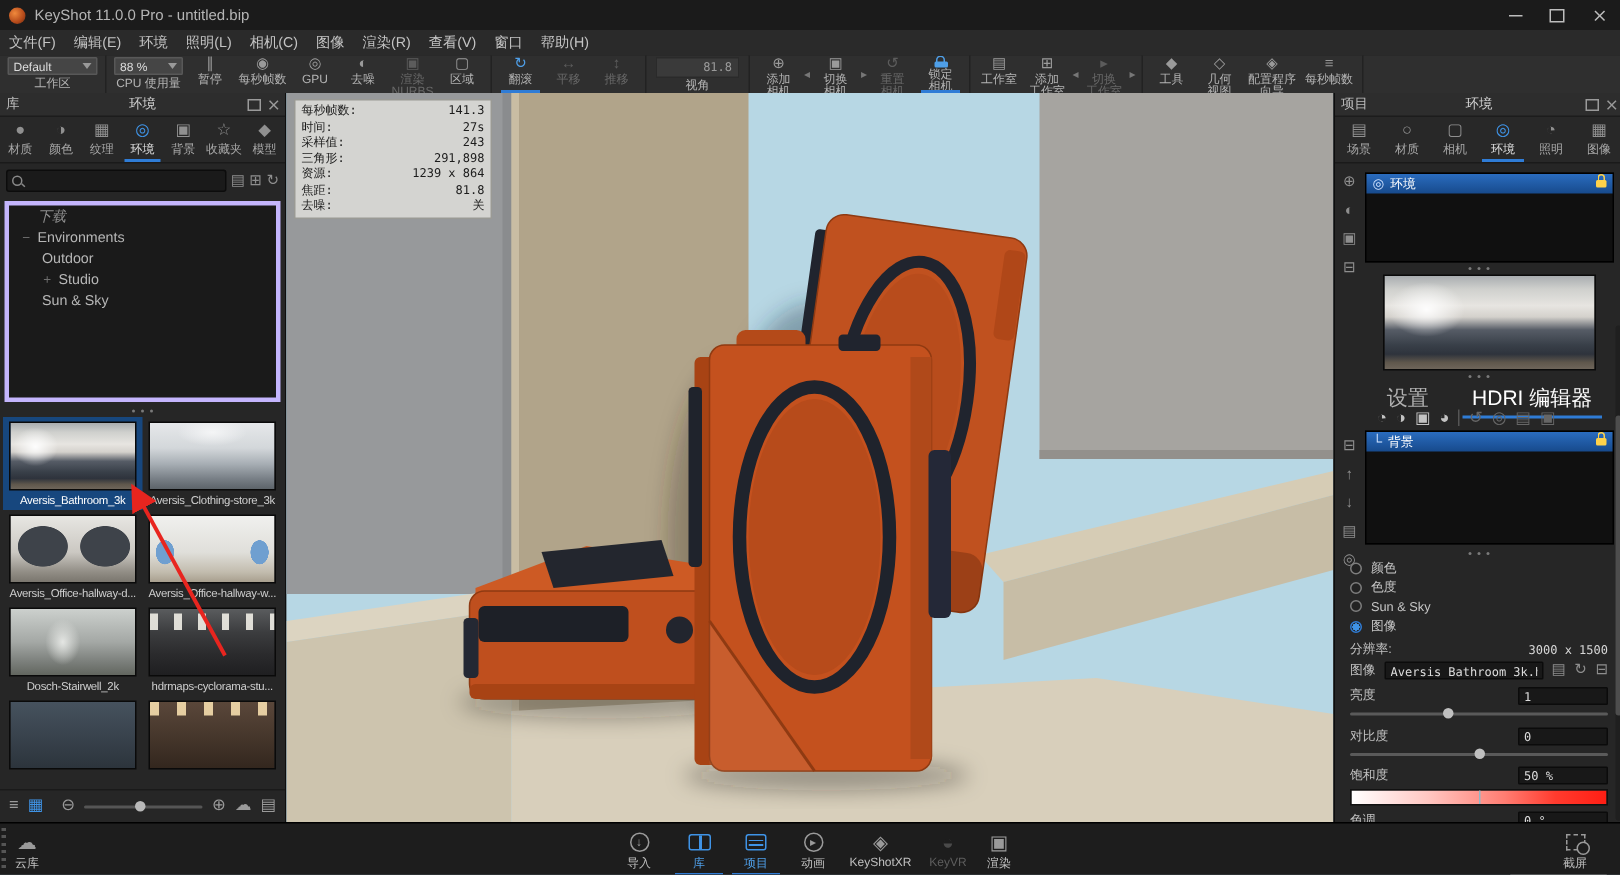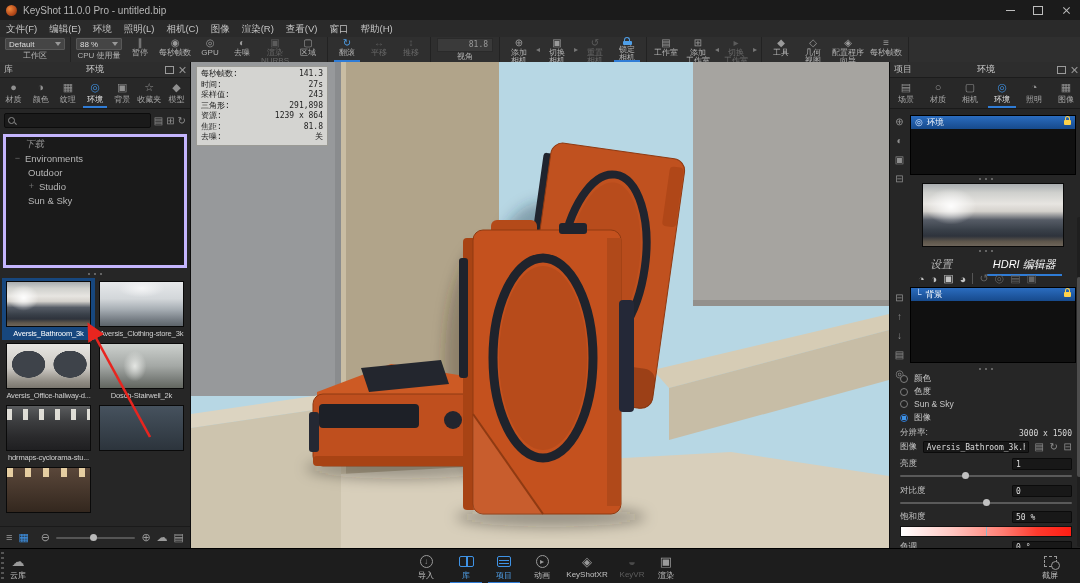--- a/index.html
+++ b/index.html
@@ -126,21 +126,21 @@
   .rp-body{position:relative;height:441px;}
   .strip{position:absolute;left:2px;width:15px;display:flex;flex-direction:column;gap:9px;align-items:center;}
   .strip .sico{font-size:10px;color:#8e8e8e;line-height:10px;}
   .listbox{position:absolute;left:20px;right:6px;background:#101010;border:1px solid #000;}
   .list-row{height:13px;display:flex;align-items:center;gap:4px;padding:0 4px;font-size:8.5px;color:#fff;
             background:linear-gradient(180deg,#2a6cbf,#174a8c);}
   .list-row .rico{font-size:9px;color:#cfe2ff;line-height:9px;}
   .lock-mini{position:relative;width:7px;height:5.5px;background:#ffd24a;border-radius:1px;margin-left:auto;}
   .lock-mini::before{content:"";position:absolute;left:1px;top:-3.5px;width:3px;height:3.5px;border:1px solid #ffd24a;border-bottom:none;border-radius:3px 3px 0 0;}
   .rp-preview{position:absolute;left:32px;width:140px;height:62px;border:1px solid #0a0a0a;}
-  .sub-tabs{position:absolute;left:20px;right:6px;display:flex;justify-content:space-around;font-size:11px;color:#b0b0b0;font-style:italic;}
+  .sub-tabs{position:absolute;left:20px;right:6px;display:flex;justify-content:space-around;font-size:14px;color:#b0b0b0;}
   .sub-tab{position:relative;padding:2px 6px;}
   .sub-tab.active{color:#fff;}
   .sub-tab.active::after{content:"";position:absolute;left:0;right:0;bottom:-2px;height:2px;background:#2f7cd6;}
   .pins-row{position:absolute;left:28px;display:flex;align-items:center;gap:6px;font-size:11px;color:#c2c2c2;}
   .pins-row .dimmed{color:#666;}
   .pins-div{width:1px;height:11px;background:#555;}
   .radio-row{position:absolute;left:10px;display:flex;align-items:center;gap:6px;color:#c6c6c6;font-size:8.5px;}
   .radio{width:8px;height:8px;border-radius:50%;border:1px solid #7e7e7e;box-sizing:border-box;background:#222;}
   .radio.on{border-color:#2f7cd6;background:radial-gradient(circle,#3f93e6 0 55%,#222 60%);}
   .kv-row{position:absolute;left:10px;right:10px;display:flex;align-items:center;justify-content:space-between;color:#c0c0c0;font-size:8.5px;}
@@ -420,20 +420,24 @@
           </div>
         <div class="thumb-cell">
           <div class="thumb-img pano-store"></div>
           <div class="thumb-label">Aversis_Clothing-store_3k</div>
           </div>
         <div class="thumb-cell">
           <div class="thumb-img pano-hallway-d"></div>
           <div class="thumb-label">Aversis_Office-hallway-d...</div>
           </div>
         <div class="thumb-cell">
+          <div class="thumb-img pano-hallway-w"></div>
+          <div class="thumb-label">Aversis_Office-hallway-w...</div>
+          </div>
+        <div class="thumb-cell">
           <div class="thumb-img pano-stairwell"></div>
           <div class="thumb-label">Dosch-Stairwell_2k</div>
           </div>
         <div class="thumb-cell">
           <div class="thumb-img pano-cyclorama"></div>
           <div class="thumb-label">hdrmaps-cyclorama-stu...</div>
           </div>
         <div class="thumb-cell">
           <div class="thumb-img pano-dark"></div>
           </div>

